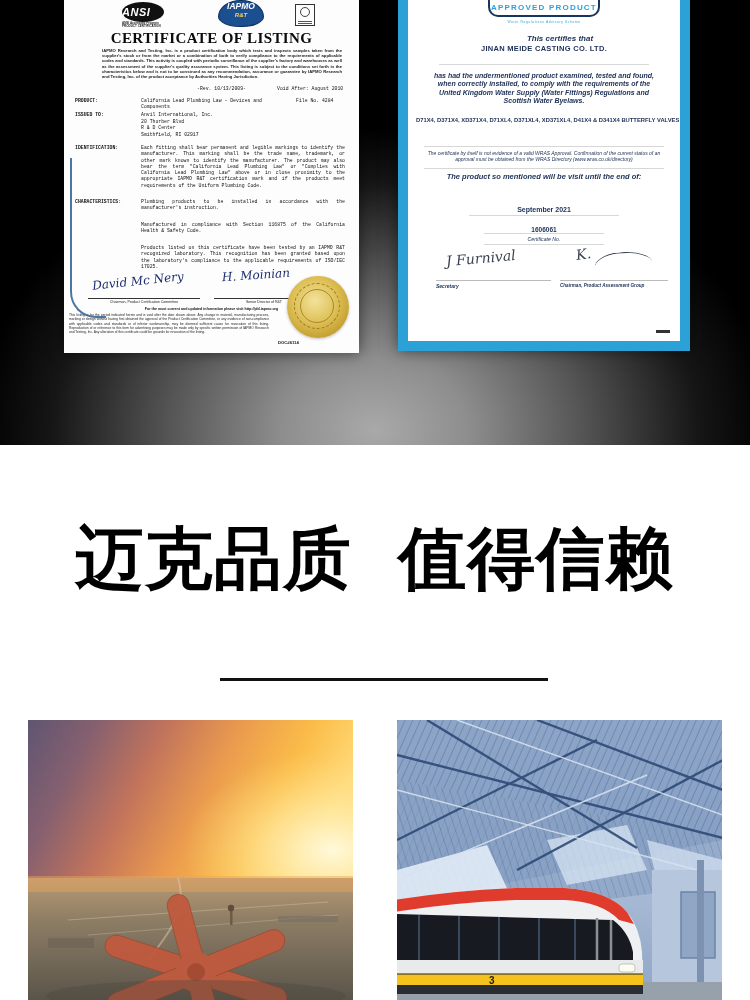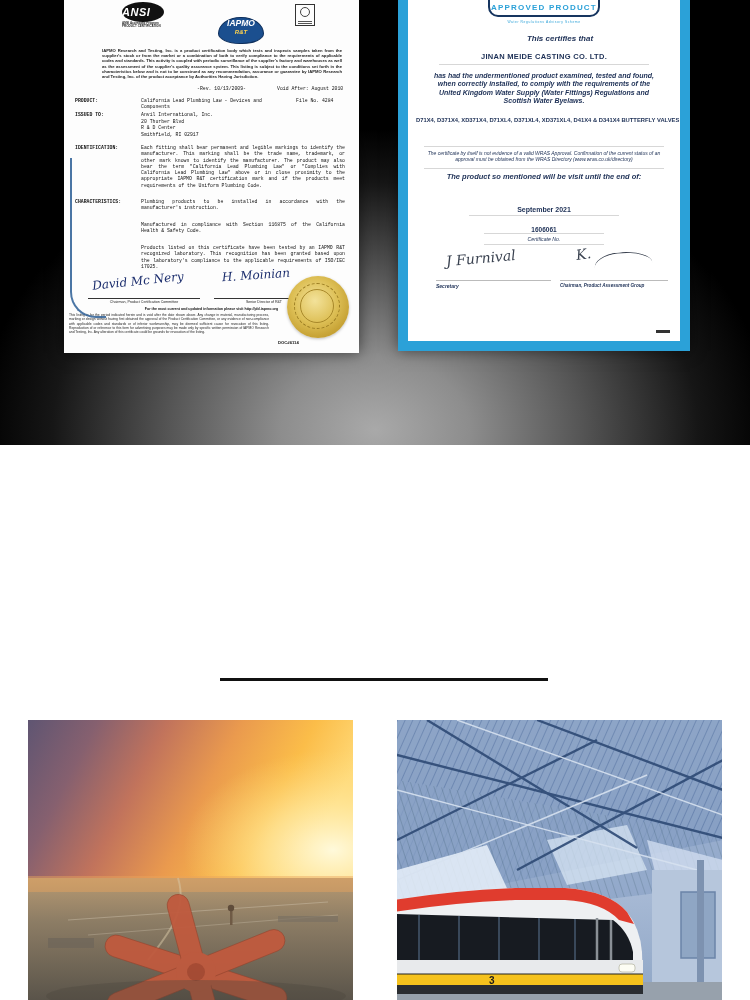--- a/index.html
+++ b/index.html
@@ -16,21 +16,21 @@
 
   
   .certL { position:absolute; left:64px; top:0; width:295px; height:353px;
     background:#fdfdfd; box-shadow:0 0 14px rgba(0,0,0,.55); color:#111; }
   .certL * { position:absolute; }
   .logo-ansi { left:58px; top:2px; width:44px; height:30px; text-align:left; }
   .ansi-oval { position:static; display:inline-block; width:42px; height:20px; background:#111;
     border-radius:50%; color:#fff; font-style:italic; font-weight:bold; font-size:11px;
     line-height:20px; letter-spacing:.5px; }
   .ansi-sub { position:static; display:block; font-size:3px; line-height:3.4px; color:#222; font-weight:bold; }
-  .logo-iapmo { left:154px; top:17px; width:48px; height:30px; }
+  .logo-iapmo { left:154px; top:0; width:48px; height:30px; }
   .iapmo-shield { position:static; display:block; width:46px; height:27px; background:#1b4f8f;
     border:1.5px solid #0e2f5c; border-radius:50% 50% 48% 48% / 62% 62% 40% 40%;
     color:#fff; text-align:center; font-weight:bold; }
   .iapmo-t1 { position:static; display:block; font-size:8.5px; line-height:11px; font-style:italic; }
   .iapmo-t2 { position:static; display:block; font-size:6px; line-height:6px; color:#ffd24d; font-style:italic; }
   .logo-seal { left:231px; top:4px; width:20px; height:22px; border:1px solid #333; }
   .logo-seal .ring { left:4px; top:2px; width:10px; height:10px; border:1px solid #444; border-radius:50%; }
   .logo-seal .bar { left:2px; top:15px; width:14px; height:4px;
     background:repeating-linear-gradient(0deg,#555 0 .8px,transparent .8px 1.8px); }
   .clTitle { left:0; top:30px; width:295px; text-align:center;
@@ -70,21 +70,21 @@
   .certR-inner { position:absolute; left:10px; right:10px; top:0; bottom:10px;
     background:#fff; overflow:hidden; color:#1c2f55; }
   .certR-inner > div { position:absolute; }
   .wrasBadge { left:80px; top:-26px; width:112px; border:2px solid #16355f; border-radius:10px;
     text-align:center; background:#fff; }
   .wrasWord { font-size:26px; line-height:26px; font-weight:bold; letter-spacing:1px; font-style:italic; }
   .wrasApproved { font-size:8px; line-height:11px; font-weight:bold; letter-spacing:1.2px; padding-bottom:2px; }
   .wrasSub { left:0; top:20px; width:272px; text-align:center; font-size:3.3px; letter-spacing:.6px; }
   .crCertifies { left:0; top:34px; width:304px; text-align:center; font-style:italic;
     font-weight:bold; font-size:8px; }
-  .crCompany { left:0; top:52px; width:272px; text-align:center; font-weight:bold; font-size:7.5px; letter-spacing:.3px; }
+  .crCompany { left:0; top:44px; width:272px; text-align:center; font-weight:bold; font-size:7.5px; letter-spacing:.3px; }
   .hline { background:#d7d7d7; height:1px; }
   .crBody { left:21px; top:72px; width:230px; text-align:center; font-style:italic;
     font-weight:bold; font-size:7px; line-height:8.4px; }
   .crProducts { left:4px; top:117px; width:264px; text-align:center; font-weight:bold;
     font-size:6px; white-space:nowrap; transform:scaleX(.97); }
   .crDisc { left:16px; top:150px; width:240px; text-align:center; font-style:italic;
     font-size:5px; line-height:6.4px; }
   .crValidLbl { left:0; top:172px; width:272px; text-align:center; font-style:italic;
     font-weight:bold; font-size:7.5px; }
   .crDate { left:0; top:206px; width:272px; text-align:center; font-weight:bold; font-size:7px; }
@@ -132,20 +132,21 @@
         <span class="iapmo-shield">
           <span class="iapmo-t1">IAPMO</span>
           <span class="iapmo-t2">R&amp;T</span>
         </span>
       </div>
       <div class="logo-seal">
         <div class="ring"></div>
         <div class="bar"></div>
       </div>
 
+      <div class="clTitle">CERTIFICATE OF LISTING</div>
       <div class="clIntro">IAPMO Research and Testing, Inc. is a product certification body which tests and inspects samples taken from the supplier's stock or from the market or a combination of both to verify compliance to the requirements of applicable codes and standards. This activity is coupled with periodic surveillance of the supplier's factory and warehouses as well as the assessment of the supplier's quality assurance system. This listing is subject to the conditions set forth in the characteristics below and is not to be construed as any recommendation, assurance or guarantee by IAPMO Research and Testing, Inc. of the product acceptance by Authorities Having Jurisdiction.</div>
 
       <div class="clRev mono">-Rev. 10/13/2009-</div>
       <div class="clVoid mono">Void After: August 2010</div>
 
       <div class="clLbl mono" style="top:98px">PRODUCT:</div>
       <div class="clVal mono" style="top:98px">California Lead Plumbing Law - Devices and Components</div>
       <div class="clFile mono">File No. 4284</div>
 
       <div class="clLbl mono" style="top:112px">ISSUED TO:</div>
@@ -209,20 +210,21 @@
         <div class="crSwoosh"></div>
         <div class="crSigLineL"></div>
         <div class="crSigLineR"></div>
         <div class="crSigTtlL">Secretary</div>
         <div class="crSigTtlR">Chairman, Product Assessment Group</div>
         <div class="crMark"></div>
       </div>
     </div>
   </div>
 
+  <div class="mainTitle">迈克品质 值得信赖</div>
   <div class="subRule"></div>
 
   <div class="gallery">
 
     <div class="photo">
       <svg width="325" height="280" viewBox="0 0 325 280">
         <defs>
           <linearGradient id="sky" x1="0" y1="0" x2="1" y2="0.45">
             <stop offset="0" stop-color="#5f5572"></stop>
             <stop offset="0.18" stop-color="#86606f"></stop>

